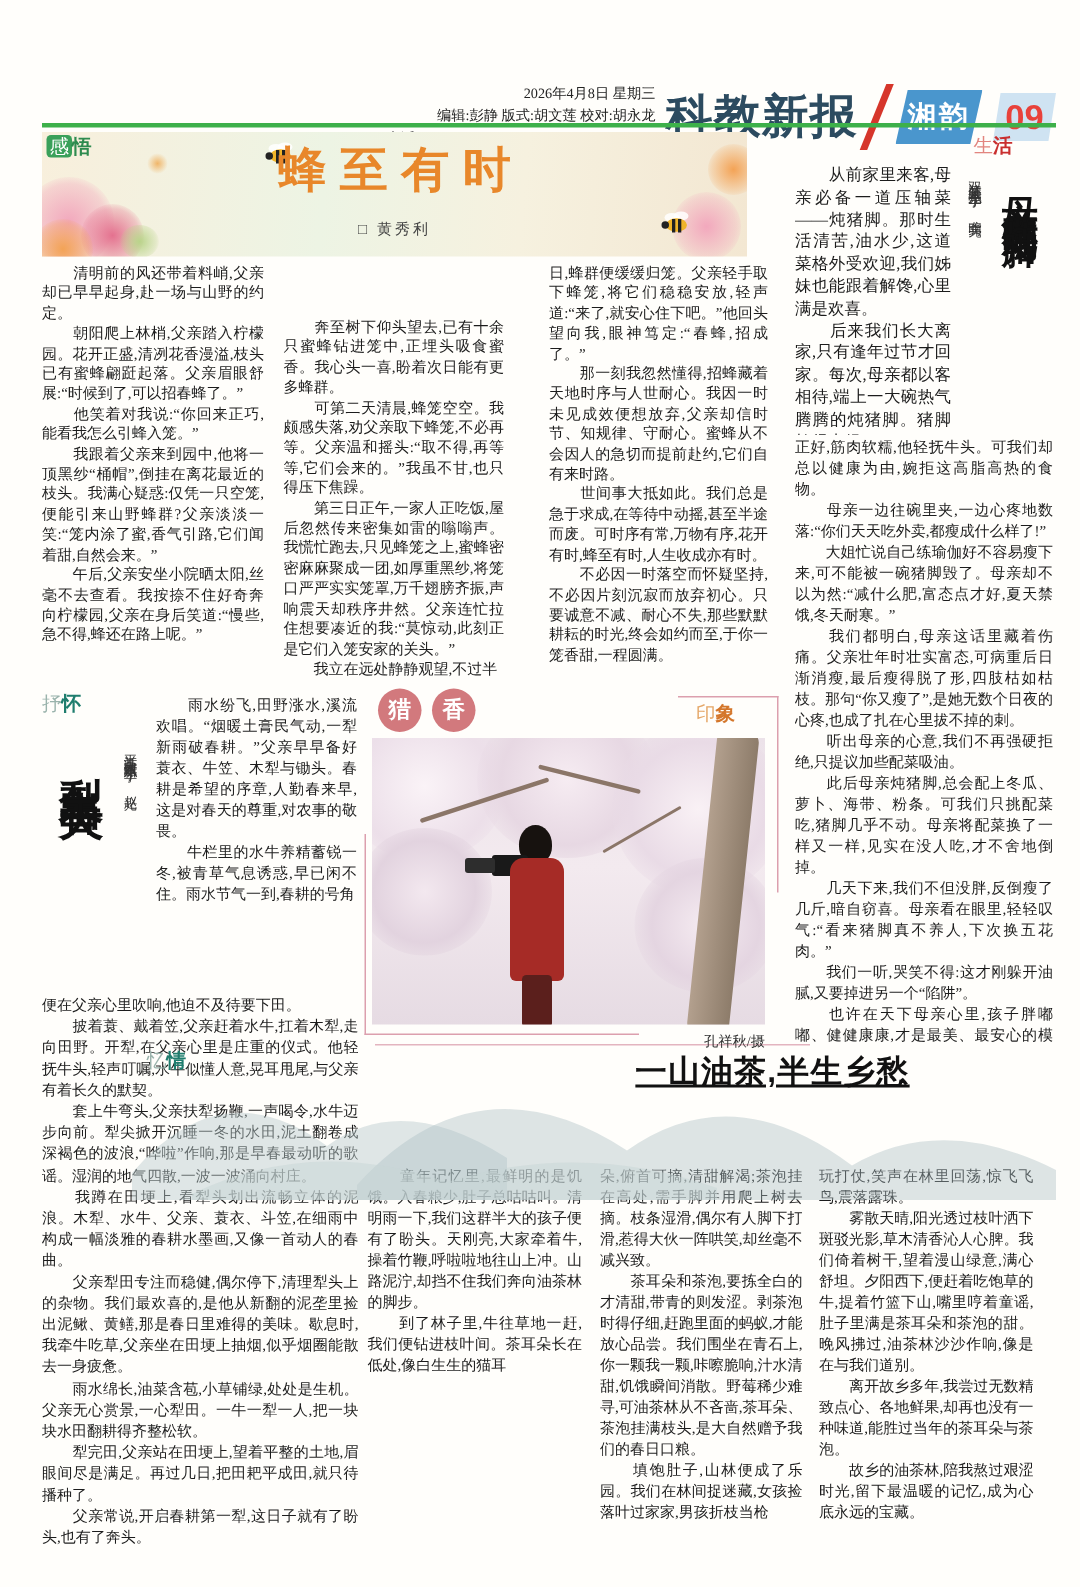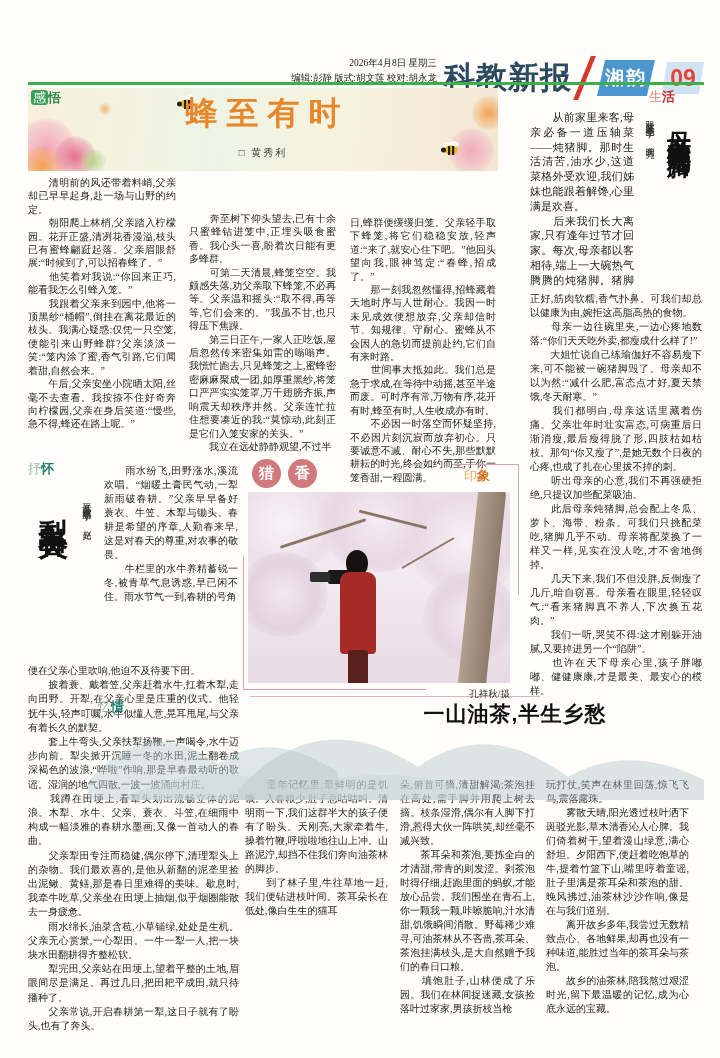--- a/index.html
+++ b/index.html
@@ -63,21 +63,21 @@
   .trunk{position:absolute;right:14px;top:-6px;width:28px;height:205px;background:linear-gradient(90deg,#b3a08e,#8d7c6a);border-radius:8px;transform:rotate(6deg);}
   .person{position:absolute;left:84px;top:58px;width:52px;height:135px;}
   .hair{position:absolute;left:14px;top:0;width:22px;height:26px;background:#17120f;border-radius:50% 50% 45% 45%;}
   .coat{position:absolute;left:8px;top:22px;width:36px;height:82px;background:#a62b26;border-radius:9px 9px 4px 4px;}
   .legs{position:absolute;left:16px;top:100px;width:20px;height:35px;background:#5b1f1c;border-radius:3px;}
   .camera{position:absolute;left:-4px;top:20px;width:24px;height:14px;background:#191919;border-radius:2px;}
   .lens{position:absolute;left:-22px;top:22px;width:20px;height:10px;background:#2d2d2d;border-radius:2px;}
   .caption{position:absolute;left:400px;top:688px;width:110px;text-align:right;font-size:9.5px;color:#333;z-index:4;}
   
   .tea-title{position:absolute;left:380px;top:700px;width:270px;text-align:center;font-size:21px;font-weight:800;
-             color:#111;font-family:"Liberation Sans",sans-serif;letter-spacing:1px;z-index:4;}
+             color:#111;font-family:"Liberation Sans",sans-serif;letter-spacing:1px;z-index:4;text-decoration:underline;}
   .tea-author{position:absolute;left:380px;top:733px;width:270px;text-align:center;font-size:10px;color:#333;z-index:4;}
   .mountains{position:absolute;left:88px;top:672px;width:616px;height:128px;z-index:1;}
   .bee-svg{position:absolute;}
 </style>
 </head>
 <body>
 
 <div class="page">
 
   <div class="header">
@@ -132,41 +132,41 @@
       <p>　　他笑着对我说:“你回来正巧,能看我怎么引蜂入笼。”</p>
       <p>　　我跟着父亲来到园中,他将一顶黑纱“桶帽”,倒挂在离花最近的枝头。我满心疑惑:仅凭一只空笼,便能引来山野蜂群?父亲淡淡一笑:“笼内涂了蜜,香气引路,它们闻着甜,自然会来。”</p>
       <p>　　午后,父亲安坐小院晒太阳,丝毫不去查看。我按捺不住好奇奔向柠檬园,父亲在身后笑道:“慢些,急不得,蜂还在路上呢。”</p>
     </div>
   <div class="col bee-col" style="left:189px;width:147px;margin-top:36px;">
       <p>　　奔至树下仰头望去,已有十余只蜜蜂钻进笼中,正埋头吸食蜜香。我心头一喜,盼着次日能有更多蜂群。</p>
       <p>　　可第二天清晨,蜂笼空空。我颇感失落,劝父亲取下蜂笼,不必再等。父亲温和摇头:“取不得,再等等,它们会来的。”我虽不甘,也只得压下焦躁。</p>
       <p>　　第三日正午,一家人正吃饭,屋后忽然传来密集如雷的嗡嗡声。我慌忙跑去,只见蜂笼之上,蜜蜂密密麻麻聚成一团,如厚重黑纱,将笼口严严实实笼罩,万千翅膀齐振,声响震天却秩序井然。父亲连忙拉住想要凑近的我:“莫惊动,此刻正是它们入笼安家的关头。”</p>
       <p>　　我立在远处静静观望,不过半</p>
     </div>
-  <div class="col bee-col" style="left:350px;width:146px;margin-top:40px;">
+  <div class="col bee-col" style="left:366px;width:146px;">
       <p>日,蜂群便缓缓归笼。父亲轻手取下蜂笼,将它们稳稳安放,轻声道:“来了,就安心住下吧。”他回头望向我,眼神笃定:“春蜂,招成了。”</p>
       <p>　　那一刻我忽然懂得,招蜂藏着天地时序与人世耐心。我因一时未见成效便想放弃,父亲却信时节、知规律、守耐心。蜜蜂从不会因人的急切而提前赴约,它们自有来时路。</p>
       <p>　　世间事大抵如此。我们总是急于求成,在等待中动摇,甚至半途而废。可时序有常,万物有序,花开有时,蜂至有时,人生收成亦有时。</p>
       <p>　　不必因一时落空而怀疑坚持,不必因片刻沉寂而放弃初心。只要诚意不减、耐心不失,那些默默耕耘的时光,终会如约而至,于你一笼香甜,一程圆满。</p>
     </div>
 
   <div class="tag tag-red" style="left:649px;top:88px;">
     <span class="c1">生</span><span class="c2">活</span>
   </div>
   <div class="vtitle pork-vtitle">母亲做的炖猪脚</div>
   <div class="vmeta pork-vmeta">
     <span>双牌县第三完全小学</span>
     <span class="vauthor">龚明亮</span>
   </div>
   <div class="col pork-top">
       <p>　　从前家里来客,母亲必备一道压轴菜——炖猪脚。那时生活清苦,油水少,这道菜格外受欢迎,我们姊妹也能跟着解馋,心里满是欢喜。</p>
       <p>　　后来我们长大离家,只有逢年过节才回家。每次,母亲都以客相待,端上一大碗热气腾腾的炖猪脚。猪脚炖得火候</p>
     </div>
   <div class="col pork-bottom">
-      <p>正好,筋肉软糯,香气扑鼻。可我们却总以健康为由,婉拒这高脂高热的食物。</p>
+      <p>正好,筋肉软糯,他轻抚牛头。可我们却总以健康为由,婉拒这高脂高热的食物。</p>
       <p>　　母亲一边往碗里夹,一边心疼地数落:“你们天天吃外卖,都瘦成什么样了!”</p>
       <p>　　大姐忙说自己练瑜伽好不容易瘦下来,可不能被一碗猪脚毁了。母亲却不以为然:“减什么肥,富态点才好,夏天禁饿,冬天耐寒。”</p>
       <p>　　我们都明白,母亲这话里藏着伤痛。父亲壮年时壮实富态,可病重后日渐消瘦,最后瘦得脱了形,四肢枯如枯枝。那句“你又瘦了”,是她无数个日夜的心疼,也成了扎在心里拔不掉的刺。</p>
       <p>　　听出母亲的心意,我们不再强硬拒绝,只提议加些配菜吸油。</p>
       <p>　　此后母亲炖猪脚,总会配上冬瓜、萝卜、海带、粉条。可我们只挑配菜吃,猪脚几乎不动。母亲将配菜换了一样又一样,见实在没人吃,才不舍地倒掉。</p>
       <p>　　几天下来,我们不但没胖,反倒瘦了几斤,暗自窃喜。母亲看在眼里,轻轻叹气:“看来猪脚真不养人,下次换五花肉。”</p>
       <p>　　我们一听,哭笑不得:这才刚躲开油腻,又要掉进另一个“陷阱”。</p>
       <p>　　也许在天下母亲心里,孩子胖嘟嘟、健健康康,才是最美、最安心的模样。</p>
     </div>
 

